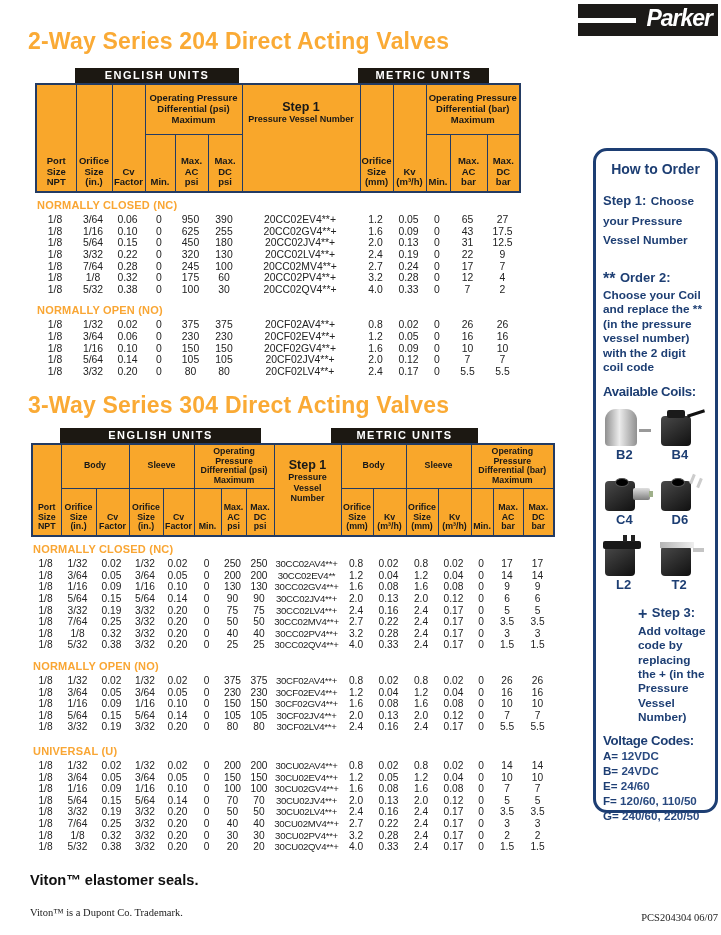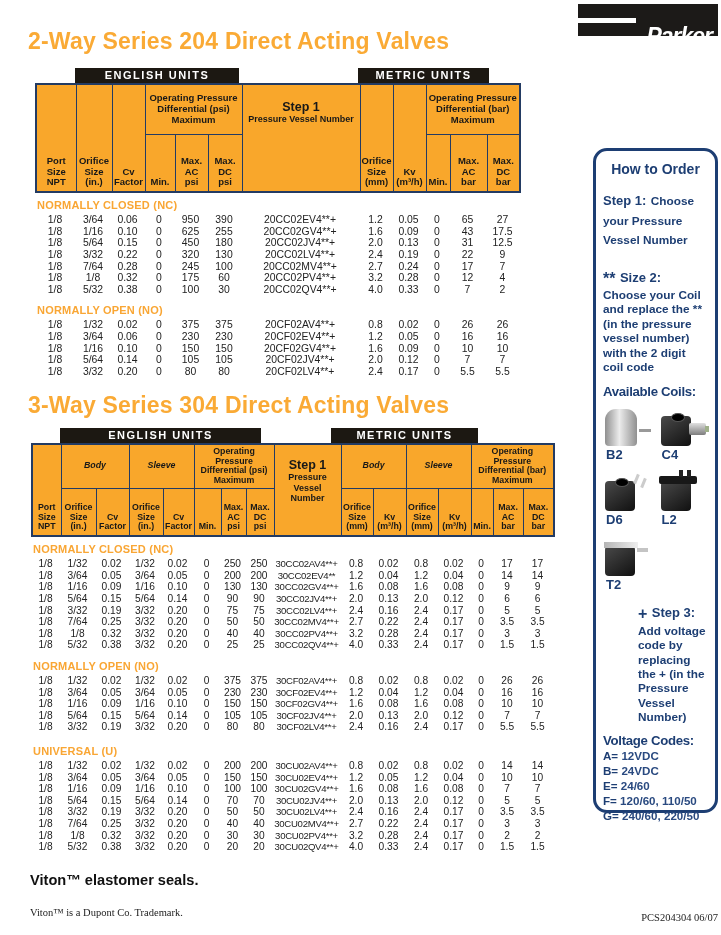--- a/index.html
+++ b/index.html
@@ -2,21 +2,21 @@
 <html><head>
 <meta charset="utf-8">
 <style>
   html,body{margin:0;padding:0;background:#e8e8e8;}
   #page{position:relative;width:721px;height:935px;background:#ffffff;
         font-family:"Liberation Sans",sans-serif;overflow:hidden;}
 
   
   .logo{position:absolute;left:578px;top:4px;width:140px;height:32px;background:#1c1a18;}
   .logo .dash{position:absolute;left:0;top:14px;width:58px;height:5px;background:#ffffff;}
-  .logo .word{position:absolute;right:6px;top:19px;color:#ffffff;font-weight:bold;
+  .logo .word{position:absolute;right:6px;top:1px;color:#ffffff;font-weight:bold;
               font-style:italic;font-size:23px;letter-spacing:-1px;}
 
   
   .big-title{position:absolute;left:28px;font-size:23px;font-weight:bold;
              color:#FAAA35;letter-spacing:0.2px;white-space:nowrap;}
   #title-204{top:28px;}
   #title-304{top:392px;}
 
   
   .tblock{position:absolute;}
@@ -35,21 +35,21 @@
   .hdr{width:100%;border:2px solid #233B63;}
   .hdr td{border:1.5px solid #233B63;background:#F9A72B;color:#181818;
           font-weight:bold;text-align:center;white-space:pre-line;
           padding:1px;overflow:hidden;}
   .hdr .vb{vertical-align:bottom;padding-bottom:3px;}
   #block-204 .hdr td{font-size:9.5px;line-height:1.12;}
   #block-304 .hdr td{font-size:8.8px;line-height:1.1;}
   #block-204 .row1{height:50px;} #block-204 .row2{height:58px;}
   #block-304 .row1{height:44px;} #block-304 .row2{height:48px;}
   .opd{vertical-align:middle;font-size:9.5px;}
-  .grp{vertical-align:middle;font-size:10px;font-style:italic;}
+  .grp{vertical-align:middle;font-size:10px;}
   .stepcell{vertical-align:top;padding:0;}
   .stepwrap{display:flex;flex-direction:column;justify-content:space-between;
             height:100%;box-sizing:border-box;padding:3px 1px 3px 1px;}
   .step1{font-size:12.5px;font-weight:bold;}
   .pvnlab{font-size:9px;font-weight:bold;white-space:pre-line;line-height:1.15;text-align:center;}
 
   .sec-label{font-size:11px;font-weight:bold;color:#F9A634;margin:6px 0 3px 2px;
              letter-spacing:0.2px;}
   .data{width:100%;}
   .data td{font-size:10.4px;color:#222222;text-align:center;padding:0;
@@ -62,21 +62,21 @@
            box-sizing:border-box;border:3px solid #1D3E73;border-radius:14px;
            background:#ffffff;padding:8px 7px 6px 7px;color:#1D3E73;}
   .s-title{font-size:14px;font-weight:bold;text-align:center;margin-top:2px;}
   .s-block{margin-top:13px;line-height:1.22;}
   .s-steplbl{font-size:13px;font-weight:bold;}
   .s-text{font-size:11.8px;font-weight:bold;}
   .s-mark{font-size:16px;font-weight:bold;vertical-align:-2px;}
   .s-head{font-size:13.2px;font-weight:bold;margin-top:10px;letter-spacing:-0.3px;}
   .coilgrid{display:grid;grid-template-columns:1fr 1fr;column-gap:6px;row-gap:8px;
             margin-top:6px;}
-  .coil .clabel{font-size:13px;font-weight:bold;margin-left:3px;}
+  .coil .clabel{font-size:13px;font-weight:bold;margin-left:13px;}
   .cimg{height:42px;position:relative;}
   .cube{position:absolute;bottom:1px;left:2px;width:30px;height:30px;
         background:linear-gradient(145deg,#4a4a4a,#101010);border-radius:4px;}
   .hole{position:absolute;left:10px;top:-3px;width:12px;height:7px;background:#000;
         border-radius:50%;border:1px solid #555;}
   .b2body{position:absolute;bottom:1px;left:2px;width:32px;height:37px;
           background:linear-gradient(90deg,#8f8f8f,#ececec 45%,#909090);
           border-radius:11px 11px 4px 4px;}
   .b2pin{position:absolute;left:36px;bottom:15px;width:12px;height:3px;background:#999;}
   .b4top{position:absolute;bottom:29px;left:8px;width:18px;height:8px;background:#1a1a1a;
@@ -939,33 +939,41 @@
   <div id="sidebar">
     <div class="s-title">How to Order</div>
 
     <div class="s-block">
       <span class="s-steplbl">Step 1:</span>
       <span class="s-text">Choose your Pressure Vessel Number</span>
     </div>
 
     <div class="s-block" style="margin-top:18px;">
       <span class="s-mark">**</span>
-      <span class="s-steplbl">Size 2:</span>
+      <span class="s-steplbl">Order 2:</span>
       <div class="s-text">Choose your Coil and replace the ** (in the pressure vessel number) with the 2 digit coil code</div>
     </div>
 
     <div class="s-head">Available Coils:</div>
 
     <div class="coilgrid">
       <div class="coil">
         <div class="cimg">
           <div class="b2body"></div>
           <div class="b2pin"></div>
         </div>
         <div class="clabel">B2</div>
+      </div>
+      <div class="coil">
+        <div class="cimg">
+          <div class="cube"></div>
+          <div class="b4top"></div>
+          <div class="b4cable"></div>
+        </div>
+        <div class="clabel">B4</div>
       </div>
       <div class="coil">
         <div class="cimg">
           <div class="cube">
               <div class="hole"></div>
             </div>
           <div class="c4conn"></div>
           <div class="c4tip"></div>
         </div>
         <div class="clabel">C4</div>

